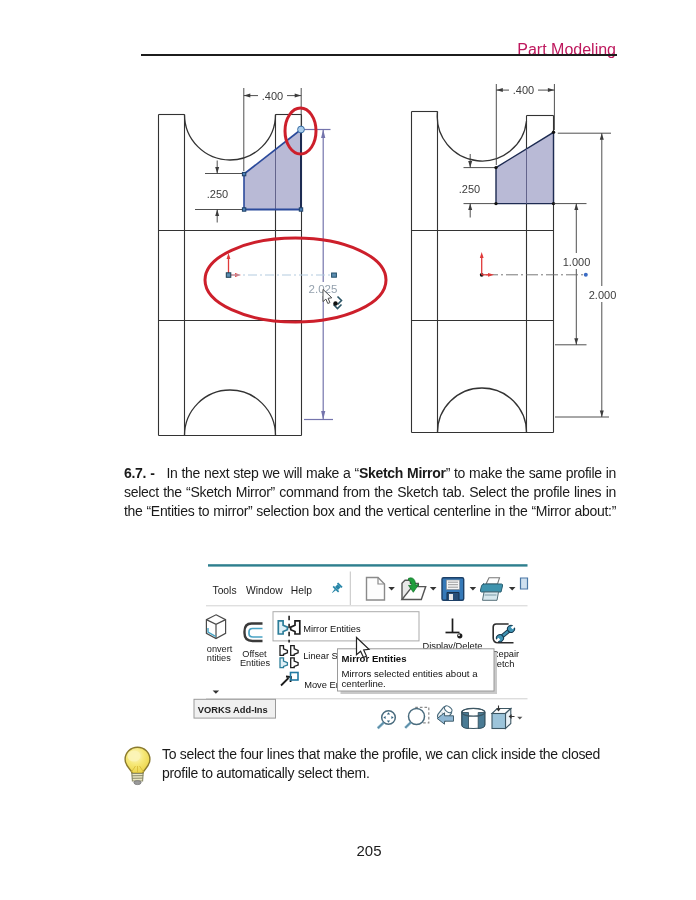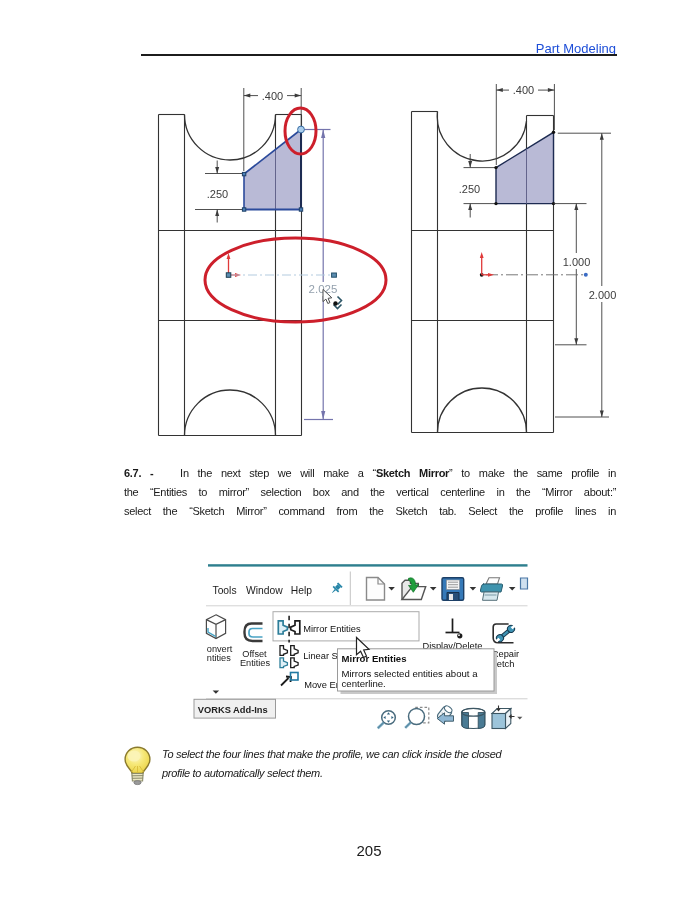--- a/index.html
+++ b/index.html
@@ -1,26 +1,26 @@
 <!DOCTYPE html>
 <html><head>
 <meta charset="utf-8">
 <style>
 html,body{margin:0;padding:0;background:#fff;}
 .page{position:relative;width:696px;height:900px;background:#fff;font-family:"Liberation Sans",sans-serif;overflow:hidden;}
 .abs{position:absolute;}
-.body-text{font-size:11px;letter-spacing:-0.3px;line-height:19.3px;color:#1a1a1a;}
+.body-text{font-size:14px;letter-spacing:-0.3px;line-height:19.3px;color:#1a1a1a;}
 .jline{text-align:justify;text-align-last:justify;white-space:nowrap;}
 svg{display:block;}
 </style>
 </head>
 <body>
 <div class="page">
 
-<div class="abs" style="left:442px;top:41px;width:174px;text-align:right;font-size:13px;color:#1d4ed8;">Part Modeling</div>
+<div class="abs" style="left:442px;top:41px;width:174px;text-align:right;font-size:16px;color:#be185d;">Part Modeling</div>
 
 <div class="abs" style="left:141px;top:54px;width:476px;height:1.7px;background:#1c1c1c;"></div>
 
 <div class="abs" style="left:0;top:70px;margin-left:20px;">
 <svg width="696" height="390" viewBox="0 70 696 390">
 
 <g stroke="#333333" stroke-width="1.1" fill="none">
 <line x1="138.5" y1="114.5" x2="138.5" y2="435.5"></line>
 <line x1="164.5" y1="114.5" x2="164.5" y2="435.5"></line>
 <line x1="255.5" y1="114.5" x2="255.5" y2="435.5"></line>
@@ -184,22 +184,22 @@
 <line x1="461.7" y1="274.8" x2="461.7" y2="255"></line>
 <line x1="461.7" y1="274.8" x2="470.5" y2="274.8"></line>
 </g>
 <polygon points="461.7,252 459.8,258 463.6,258" fill="#e03a3a"></polygon>
 <polygon points="474,274.8 468,272.9 468,276.7" fill="#e03a3a"></polygon>
 </svg>
 </div>
 
 <div class="abs body-text" style="left:124px;top:463.5px;width:492px;">
 <div class="jline"><b>6.7. -</b>&nbsp;&nbsp; In the next step we will make a “<b>Sketch Mirror</b>” to make the same profile in</div>
+<div class="jline">select the “Sketch Mirror” command from the Sketch tab. Select the profile lines in</div>
 <div class="jline">the “Entities to mirror” selection box and the vertical centerline in the “Mirror about:”</div>
-<div class="jline">select the “Sketch Mirror” command from the Sketch tab. Select the profile lines in</div>
 </div>
 
 <div class="abs" style="left:0;top:557px;">
 <svg width="696" height="185" viewBox="0 555 696 185" font-family="Liberation Sans,sans-serif">
 
 <rect x="208" y="562.2" width="319.5" height="2.4" fill="#2e7f8e"></rect>
 
 <text x="212.5" y="591.8" font-size="10.3" fill="#1c1c1c">Tools</text>
 
 <text x="246" y="591.8" font-size="10.3" fill="#1c1c1c">Window</text>
@@ -378,19 +378,19 @@
 <path d="M13.5,30 l4,-6 M19.5,30.5 l0,-6.5 M25.5,30 l-4,-6" stroke="#d8bc3a" stroke-width="0.9" fill="none"></path>
 
 <path d="M13.9,31.5 h11.2 l-0.5,7.5 h-10.2 z" fill="#eae6c2" stroke="#8a8a6a" stroke-width="1.1"></path>
 <line x1="13.7" y1="33.8" x2="25.3" y2="33.6" stroke="#8a8a6a" stroke-width="1"></line>
 <line x1="13.9" y1="36.3" x2="25.1" y2="36.1" stroke="#8a8a6a" stroke-width="1"></line>
 
 <ellipse cx="19.5" cy="40.6" rx="3.6" ry="2" fill="#9a9a9a" stroke="#777" stroke-width="0.8"></ellipse>
 </svg>
 </div>
 
-<div class="abs body-text" style="left:162px;top:744.5px;width:454px;font-style:italic;">
+<div class="abs body-text" style="left:162px;top:744.5px;width:454px;">
 <div>To select the four lines that make the profile, we can click inside the closed</div>
 <div>profile to automatically select them.</div>
 </div>
 
 <div class="abs" style="left:0;top:842px;width:738px;text-align:center;font-size:15px;color:#1a1a1a;">205</div>
 </div>
 
 </body></html>

